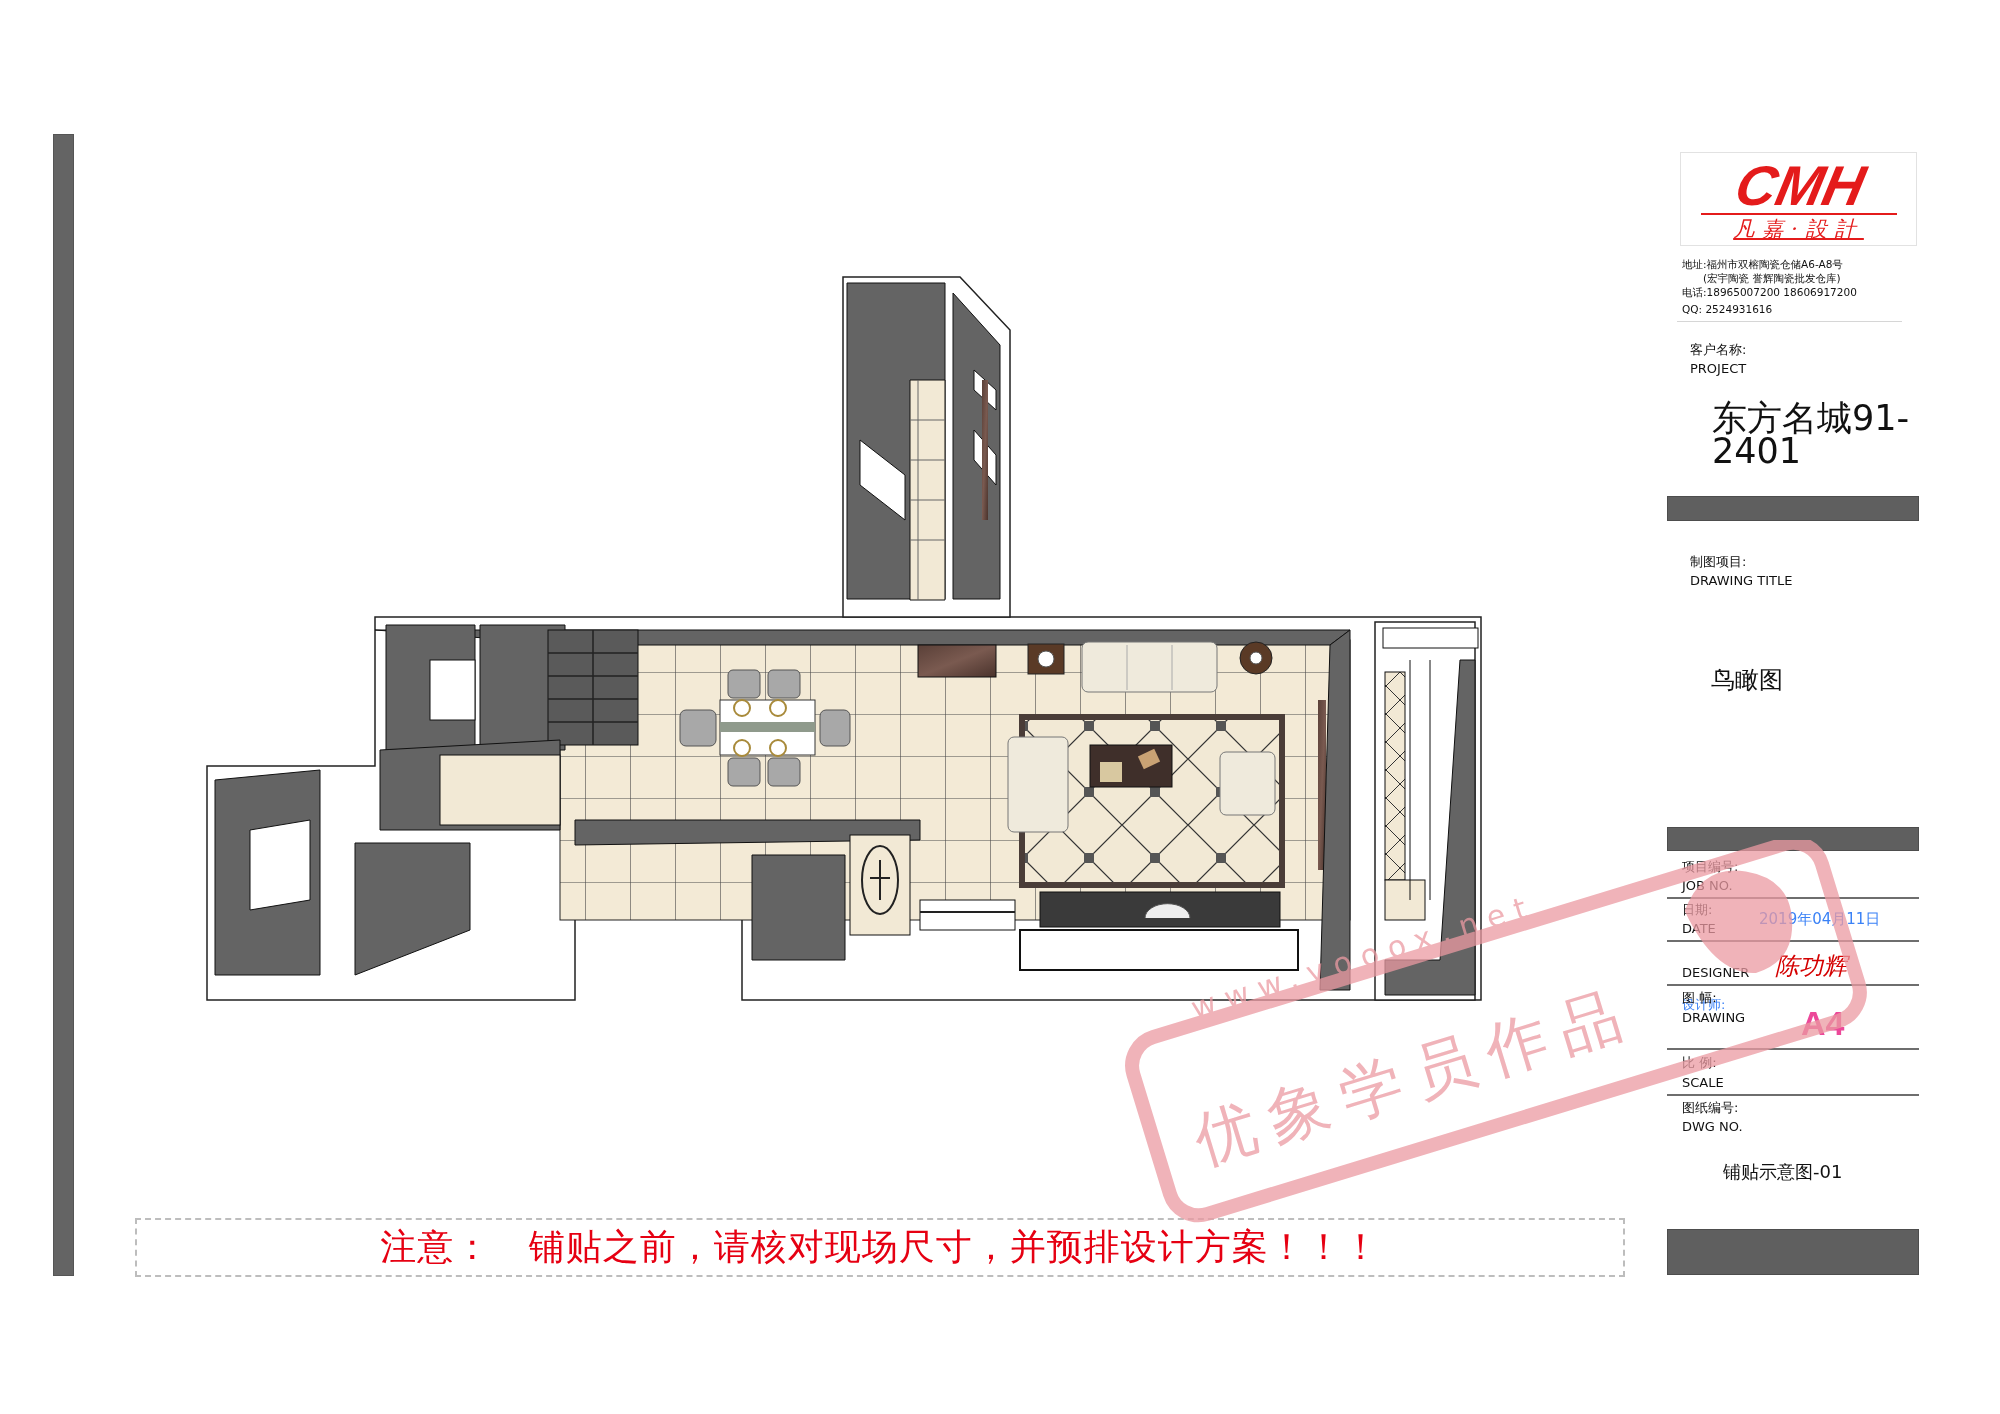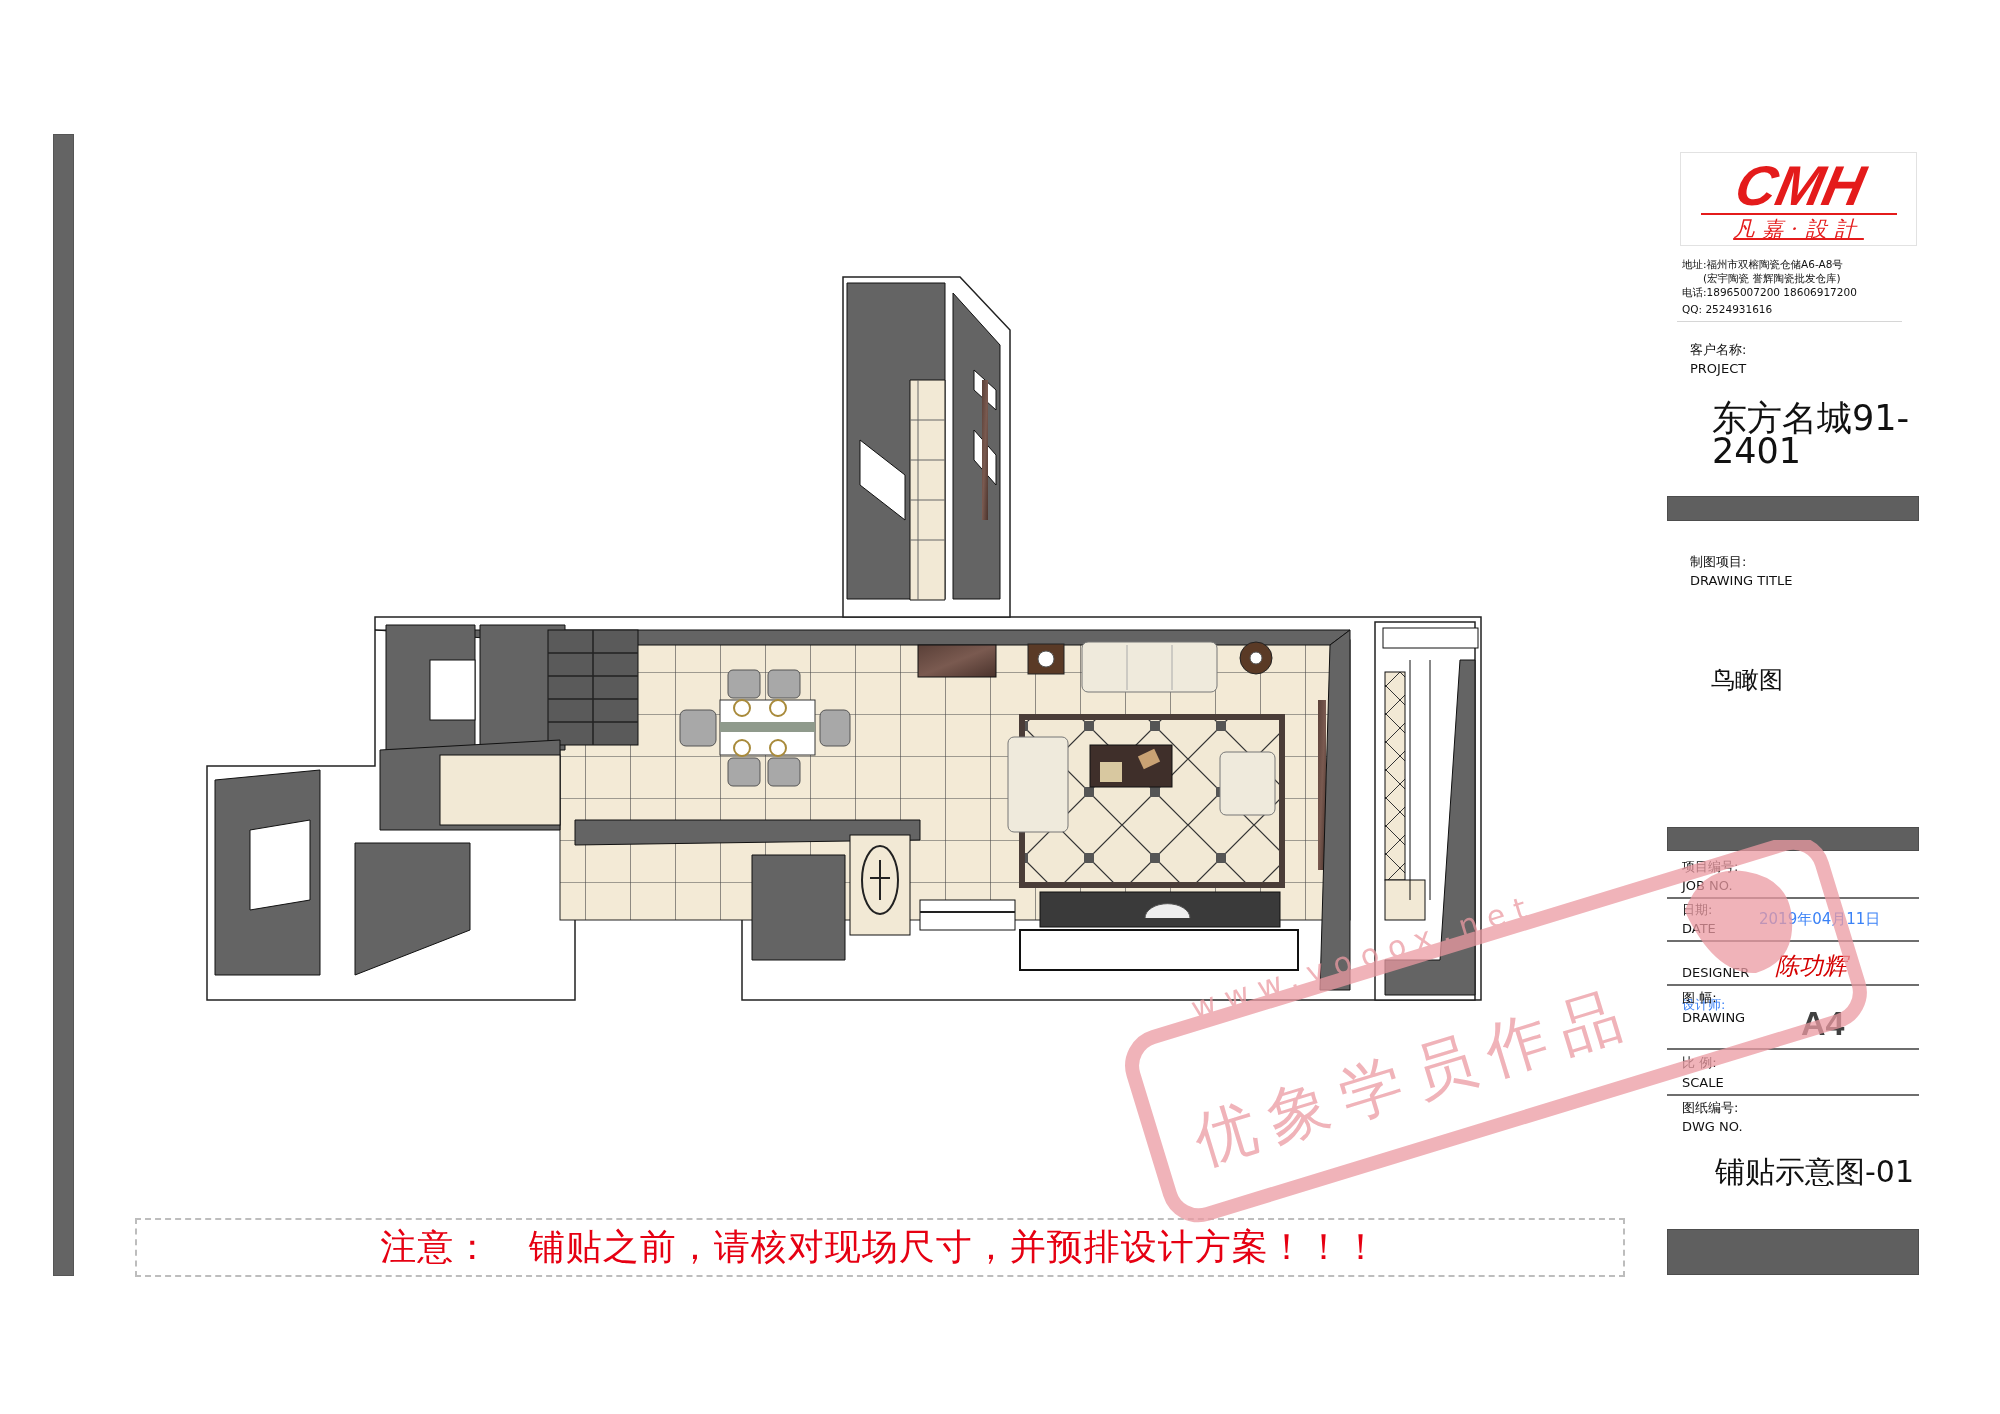--- a/index.html
+++ b/index.html
@@ -17,21 +17,21 @@
   .logo-cmh { position: absolute; left: 18px; top: 6px; width: 198px; height: 52px; }
   .logo-rule { position: absolute; left: 20px; top: 60px; width: 196px; height: 2px; background: #e41b1b; }
   .logo-cn { position: absolute; left: 0; top: 62px; width: 235px; text-align: center; color: #e41b1b; font-size: 21px; letter-spacing: 8px; font-family: "DejaVu Serif", serif; font-style: italic; text-decoration: underline; }
   .addr { position: absolute; left: 15px; font-size: 10.5px; color: #111; white-space: nowrap; }
   .thin-rule { position: absolute; height: 1px; background: #d6d6d6; }
   .lbl { position: absolute; font-size: 13px; line-height: 19px; color: #111; white-space: nowrap; }
   .big { position: absolute; font-size: 35px; line-height: 34px; color: #111; white-space: nowrap; }
   .bar { position: absolute; left: 0; width: 252px; background: #5f5f5f; border: 1px solid #4d4d4d; box-sizing: border-box; }
   .row-rule { position: absolute; left: 0; width: 252px; height: 2px; background: #6e6e6e; }
   .val { position: absolute; font-size: 15px; color: #3b82f6; white-space: nowrap; }
-  .a4 { position: absolute; font-size: 34px; font-weight: bold; color: #404040; font-family: "Liberation Sans", sans-serif; }
+  .a4 { position: absolute; font-size: 34px; font-weight: bold; color: #ec4899; font-family: "Liberation Sans", sans-serif; }
   .sign { position: absolute; color: #d40000; font-size: 24px; font-style: italic; font-family: Liberation Mono, monospace; white-space: nowrap; }
 
   .stamp { left: 1080px; top: 840px; width: 860px; height: 420px; pointer-events: none; }
 </style>
 </head>
 <body>
 
 <div class="abs left-bar"></div>
 
 <svg class="abs plan" viewBox="200 260 1380 760" width="1380" height="760">
@@ -198,21 +198,21 @@
   <div class="lbl" style="left:15px; top:1008px">DRAWING</div>
   <div class="a4" style="left:134px; top:1004px">A4</div>
   <div class="row-rule" style="top:1048px"></div>
 
   <div class="lbl" style="left:15px; top:1053px">比  例:</div>
   <div class="lbl" style="left:15px; top:1073px">SCALE</div>
   <div class="row-rule" style="top:1094px"></div>
 
   <div class="lbl" style="left:15px; top:1098px">图纸编号:</div>
   <div class="lbl" style="left:15px; top:1117px">DWG NO.</div>
-  <div class="big" style="left:48px; top:1155px; font-size:30px">铺贴示意图-01</div>
+  <div class="big" style="left:56px; top:1155px; font-size:18px">铺贴示意图-01</div>
 
   <div class="bar" style="top:1229px; height:46px"></div>
 </div>
 
 <svg class="abs stamp" viewBox="1080 840 860 420" width="860" height="420">
   <g transform="rotate(-17 1400 1040)" opacity="0.75">
     <rect x="1135" y="965" width="720" height="185" rx="30" fill="none" stroke="#eb9aa2" stroke-width="14"></rect>
     <text x="1210" y="960" font-family="DejaVu Sans, sans-serif" font-size="30" letter-spacing="10" fill="#eb9aa2">www.yooox.net</text>
     <text x="1175" y="1100" font-family="DejaVu Sans, sans-serif" font-size="62" letter-spacing="14" fill="#eb9aa2">优象学员作品</text>
     <path d="M1710 1000 q30 -40 70 -20 q40 20 30 60 q-10 40 -50 40 q-40 -10 -50 -80 z" fill="#eb9aa2"></path>

